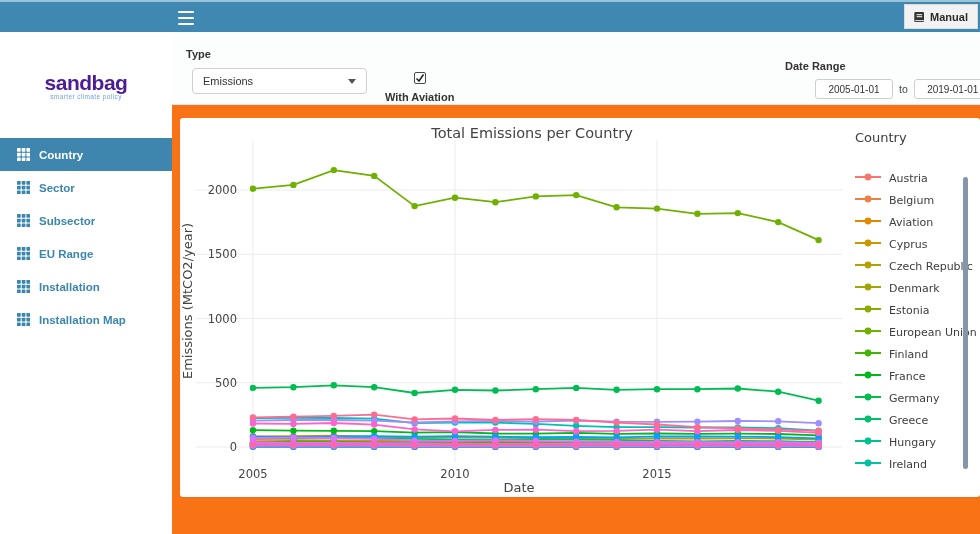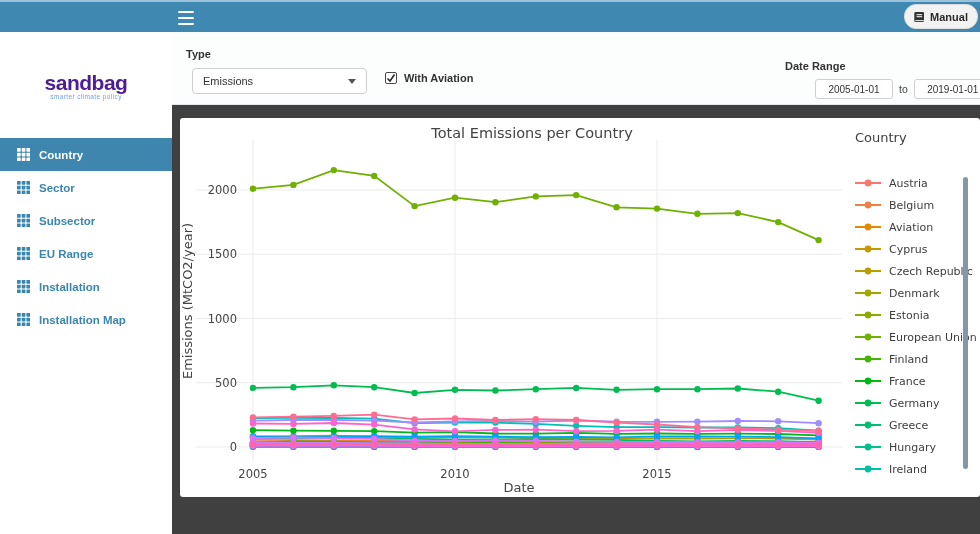--- a/index.html
+++ b/index.html
@@ -4,54 +4,54 @@
 <style>
   html,body{margin:0;padding:0;}
   body{width:980px;height:534px;overflow:hidden;position:relative;
        font-family:"Liberation Sans",sans-serif;background:#EAEEF2;-webkit-font-smoothing:antialiased;}
   
   .header{position:absolute;top:0;left:0;right:0;height:32px;background:#3E88B1;border-top:2px solid #9CC2D7;box-sizing:border-box;}
   .header-left{position:absolute;top:0;left:0;width:172px;height:32px;background:#37789E;display:flex;align-items:center;justify-content:center;margin-top:36px;}
   .app-title{color:#fff;font-family:"Liberation Serif",serif;font-weight:bold;font-size:17px;letter-spacing:1px;}
   .hamburger{position:absolute;left:178px;top:8px;width:16px;height:14px;display:flex;flex-direction:column;justify-content:space-between;padding:1px 0;cursor:pointer;}
   .hamburger i{display:block;height:2px;background:#fff;border-radius:1px;}
-  .manual-btn{position:absolute;top:2px;right:2px;height:25px;background:#F2F2F2;border:1px solid #DCDCDC;border-radius:12px;
+  .manual-btn{position:absolute;top:2px;right:2px;height:25px;background:#F2F2F2;border:1px solid #DCDCDC;border-radius:0;
       display:flex;align-items:center;gap:5px;padding:0 9px;font-size:11px;font-weight:bold;color:#2b2b2b;cursor:pointer;box-sizing:border-box;}
   
   .sidebar{position:absolute;top:32px;left:0;width:172px;bottom:0;background:#fff;z-index:2;}
   .logo-wrap{margin-top:42px;text-align:center;}
   .logo-text{font-size:21px;font-weight:bold;color:#4c1d95;letter-spacing:-0.5px;line-height:18px;}
   .logo-tag{font-size:6.5px;color:#6FA3DB;letter-spacing:0.4px;margin-top:1px;}
   .menu{margin-top:38px;}
   .menu-item{height:33px;display:flex;align-items:center;gap:9px;padding-left:17px;color:#3A86AE;font-size:11.5px;font-weight:bold;cursor:pointer;}
   .menu-item.active{background:#3E86AD;color:#fff;}
   .menu-item svg{flex:0 0 auto;}
   
-  .main{position:absolute;top:32px;left:172px;right:0;bottom:0;background:#404040;}
+  .main{position:absolute;top:32px;left:172px;right:0;bottom:0;background:#f97316;}
   .controls{position:absolute;top:0;left:0;right:0;height:72px;background:#FCFDFD;border-bottom:1px solid #E4E8EC;}
   .field-label{position:absolute;font-size:11px;font-weight:bold;color:#333;}
   .type-select{position:absolute;left:20px;top:36px;width:175px;height:26px;background:#fff;border:1px solid #CFCFCF;border-radius:4px;
       display:flex;align-items:center;justify-content:space-between;padding:0 10px;font-size:11px;color:#333;box-sizing:border-box;cursor:pointer;}
   .caret{width:0;height:0;border-left:4px solid transparent;border-right:4px solid transparent;border-top:5px solid #555;}
-  .aviation{position:absolute;left:213px;top:40px;display:flex;align-items:center;gap:7px;cursor:pointer;}
+  .aviation{position:absolute;left:213px;top:40px;display:flex;align-items:center;gap:7px;cursor:pointer;flex-direction:column;}
   .checkbox{width:12px;height:12px;border:1.5px solid #4a4a4a;border-radius:2px;background:#fff;display:flex;align-items:center;justify-content:center;box-sizing:border-box;}
   .aviation-label{font-size:11px;font-weight:bold;color:#333;}
   .daterange{position:absolute;right:5px;top:28px;width:190px;}
   .daterange-label{font-size:11px;font-weight:bold;color:#333;margin-bottom:7px;}
   .daterow{display:flex;align-items:center;gap:6px;margin-left:30px;}
   .date-input{width:78px;height:20px;background:#fff;border:1px solid #CFCFCF;border-radius:3px;font-size:10px;color:#333;
       text-align:center;font-family:"Liberation Sans",sans-serif;box-sizing:border-box;padding:0;}
   .to-word{font-size:10.5px;color:#444;}
   
   .card{position:absolute;top:86px;left:8px;right:0;height:379px;background:#fff;border-radius:3px;box-shadow:0 1px 2px rgba(0,0,0,.05);overflow:hidden;}
   .chart-svg{position:absolute;top:0;left:0;}
   .legend{position:absolute;left:675px;top:12px;width:130px;font-family:"DejaVu Sans",sans-serif;}
   .legend-title{font-size:13px;color:#3d3d3d;}
   .legend-list{position:absolute;left:675px;top:54px;width:125px;}
-  .legend-item{height:22px;display:flex;align-items:center;gap:8px;cursor:pointer;}
+  .legend-item{height:22px;display:flex;gap:8px;cursor:pointer;}
   .legend-item .lab{font-size:11px;color:#3d3d3d;font-family:"DejaVu Sans",sans-serif;white-space:nowrap;}
   .legend-scrollbar{position:absolute;right:12px;top:59px;width:5px;height:292px;background:#8496A9;border-radius:3px;cursor:pointer;}
 </style>
 </head>
 <body>
 
 <div class="header">
   <div class="header-left">
     <span class="app-title">EU ETS</span>
   </div>

